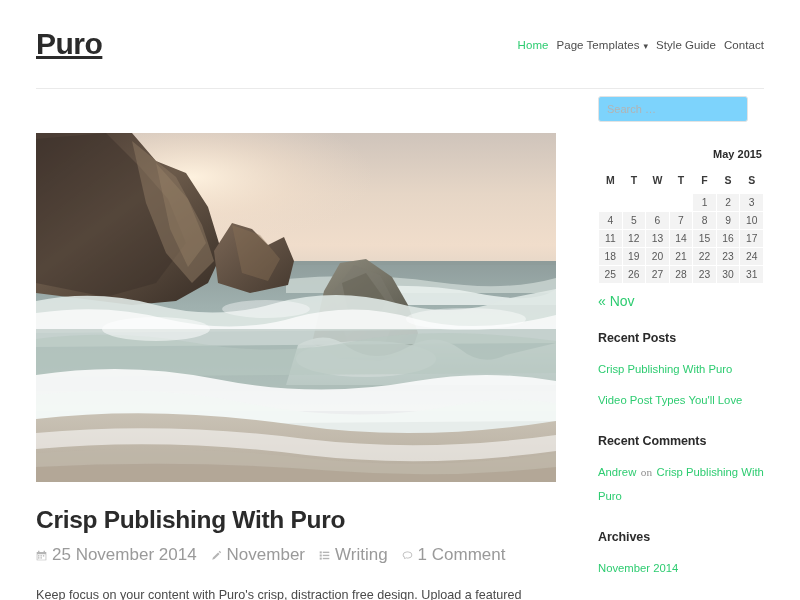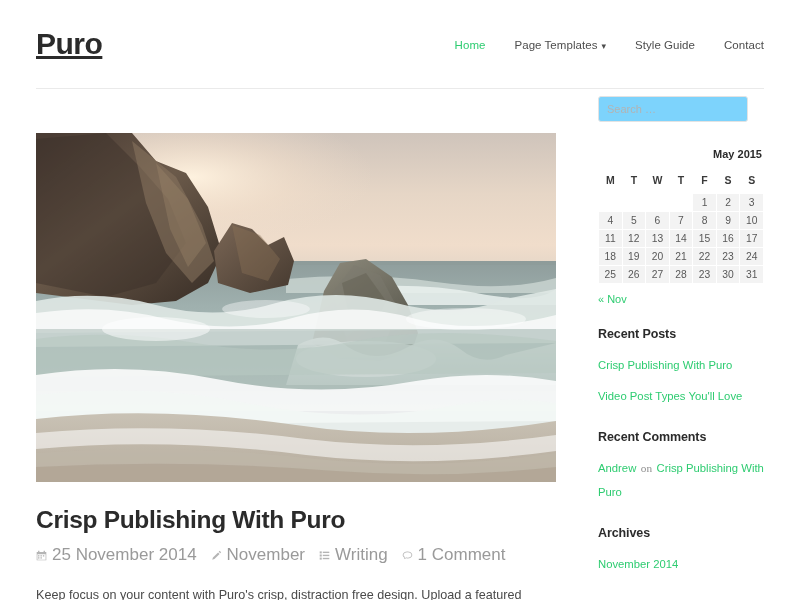--- a/index.html
+++ b/index.html
@@ -33,21 +33,21 @@
     font-weight: bold;
     letter-spacing: -0.5px;
     color: #2b2b2b;
     line-height: 1;
     margin: 0;
     padding-bottom: 4px;
   }
   .main-nav {
     display: flex;
     align-items: flex-end;
-    gap: 29px;
+    gap: 8px;
     padding-bottom: 2px;
   }
   .nav-item {
     font-size: 11.5px;
     color: #4d4d4d;
     text-decoration: none;
     white-space: nowrap;
     letter-spacing: 0.05px;
     display: inline-flex;
     align-items: center;
@@ -187,21 +187,21 @@
     text-align: center;
     height: 17px;
     color: #585858;
     background: #f3f3f3;
     font-size: 10.3px;
     padding: 0;
   }
   table.calendar td.pad { background: transparent; }
   .calendar-nav {
     margin-top: 9px;
-    font-size: 11px;
+    font-size: 14px;
   }
   .calendar-nav a { color: #2ecc71; text-decoration: none; }
 </style>
 </head>
 <body>
 
 <header class="site-header">
   <div class="header-inner">
     <a class="site-title" href="#">Puro</a>
     <nav class="main-nav">

